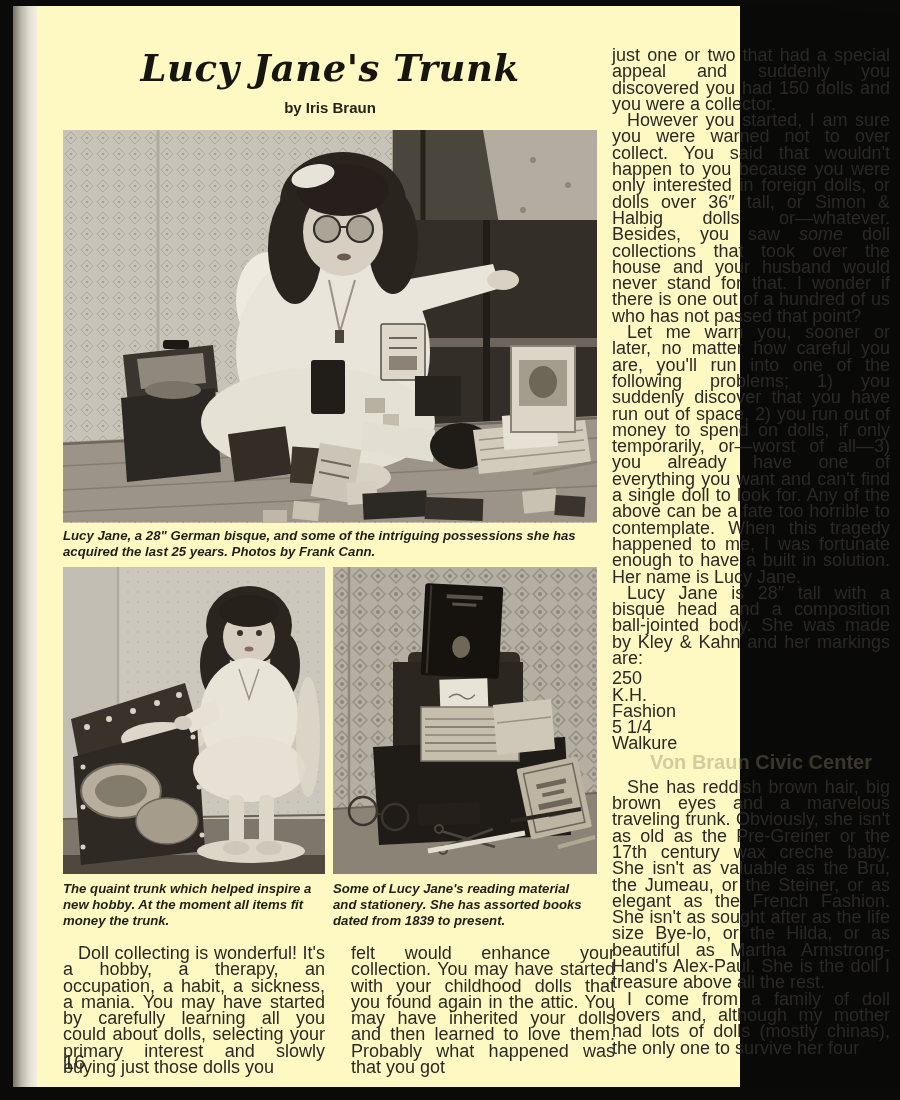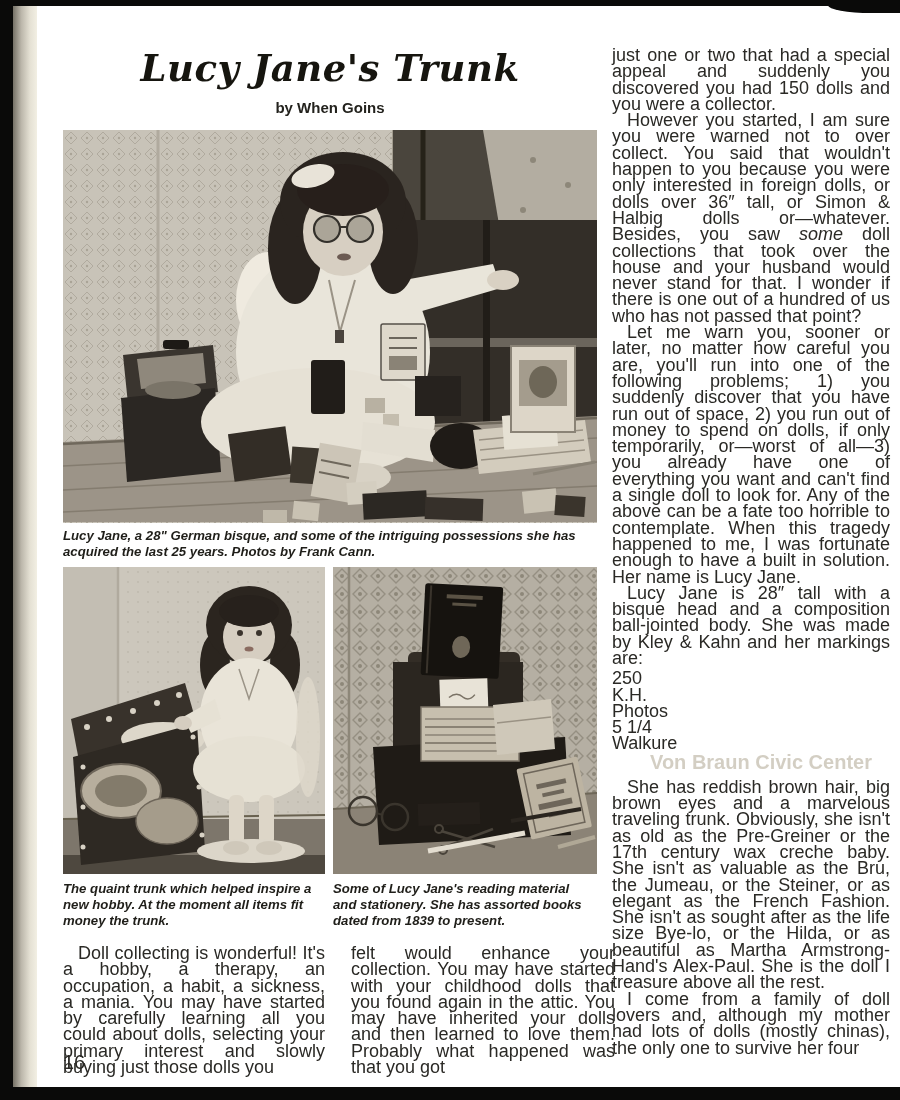--- a/index.html
+++ b/index.html
@@ -1,16 +1,16 @@
 <!DOCTYPE html>
 <html><head>
 <meta charset="utf-8">
 <style>
   html,body{margin:0;padding:0;width:900px;height:1100px;overflow:hidden;background:#090908;}
-  .page{position:absolute;left:0;top:0;width:900px;height:1100px;background:#ffffff;}
+  .page{position:absolute;left:0;top:0;width:740px;height:1100px;background:#fef9c3;}
   
   .edge-left{position:absolute;left:0;top:0;width:13px;height:1100px;background:#0a0a09;z-index:60;}
   .edge-left-grad{position:absolute;left:13px;top:0;width:24px;height:1100px;z-index:59;
     background:linear-gradient(to right,#757166,#bcb7ab 35%,#e4e0d3 70%,#f2efe3);}
   .edge-top{position:absolute;left:0;top:0;width:900px;height:6px;background:#0a0a09;z-index:60;}
   .edge-top-right{position:absolute;left:828px;top:0;width:72px;height:13px;background:#0a0a09;z-index:60;border-radius:0 0 0 60%;}
   .edge-bottom{position:absolute;left:0;top:1087px;width:900px;height:13px;background:#0a0a09;z-index:60;}
 
   .serif-title{font-family:"DejaVu Serif","Liberation Serif",serif;font-style:italic;font-weight:bold;}
   .sans{font-family:"Liberation Sans","DejaVu Sans",sans-serif;}
@@ -45,21 +45,21 @@
 
   .ghost{position:absolute;left:636px;top:751px;width:250px;text-align:center;font-size:20px;font-weight:bold;
     color:#8d8163;opacity:.38;filter:blur(.7px);font-family:"Liberation Sans",sans-serif;}
 </style>
 </head>
 <body>
 
 <div class="page">
 
   <h1 class="title serif-title">Lucy Jane's Trunk</h1>
-  <div class="byline sans">by When Goins</div>
+  <div class="byline sans">by Iris Braun</div>
 
   <div class="photo" id="photo-main">
     <svg width="534" height="393" viewBox="0 0 534 393">
       <defs>
         <pattern id="wpA" width="16" height="16" patternUnits="userSpaceOnUse">
           <rect width="16" height="16" fill="#c8c3b8"></rect>
           <path d="M8 2 L14 8 L8 14 L2 8 Z" fill="none" stroke="#b0aa9e" stroke-width="1"></path>
           <circle cx="8" cy="8" r="1.2" fill="#a9a396"></circle>
         </pattern>
       </defs>
@@ -285,21 +285,21 @@
   </div>
 
   <div class="bodycol" id="col-right">
     <p>just one or two that had a special appeal and suddenly you discovered you had 150 dolls and you were a collector.</p>
     <p class="indent"><span>However you started, I am sure you were warned not to over collect. You said that wouldn't happen to you because you were only interested in foreign dolls, or dolls over 36″ tall, or Simon &amp; Halbig dolls or—whatever. Besides, you saw </span><i>some</i><span> doll collections that took over the house and your husband would never stand for that. I wonder if there is one out of a hundred of us who has not passed that point?</span></p>
     <p class="indent">Let me warn you, sooner or later, no matter how careful you are, you'll run into one of the following problems; 1) you suddenly discover that you have run out of space, 2) you run out of money to spend on dolls, if only temporarily, or—worst of all—3) you already have one of everything you want and can't find a single doll to look for. Any of the above can be a fate too horrible to contemplate. When this tragedy happened to me, I was fortunate enough to have a built in solution. Her name is Lucy Jane.</p>
     <p class="indent">Lucy Jane is 28″ tall with a bisque head and a composition ball-jointed body. She was made by Kley &amp; Kahn and her markings are:</p>
     <div class="markings">
       <div>250</div>
       <div>K.H.</div>
-      <div>Photos</div>
+      <div>Fashion</div>
       <div>5 1/4</div>
       <div>Walkure</div>
     </div>
     <p class="indent">She has reddish brown hair, big brown eyes and a marvelous traveling trunk. Obviously, she isn't as old as the Pre-Greiner or the 17th century wax creche baby. She isn't as valuable as the Bru, the Jumeau, or the Steiner, or as elegant as the French Fashion. She isn't as sought after as the life size Bye-lo, or the Hilda, or as beautiful as Martha Armstrong-Hand's Alex-Paul. She is the doll I treasure above all the rest.</p>
     <p class="indent">I come from a family of doll lovers and, although my mother had lots of dolls (mostly chinas), the only one to survive her four</p>
   </div>
 
   <div class="ghost">Von Braun Civic Center</div>
 
   <div class="pagenum sans">16</div>

